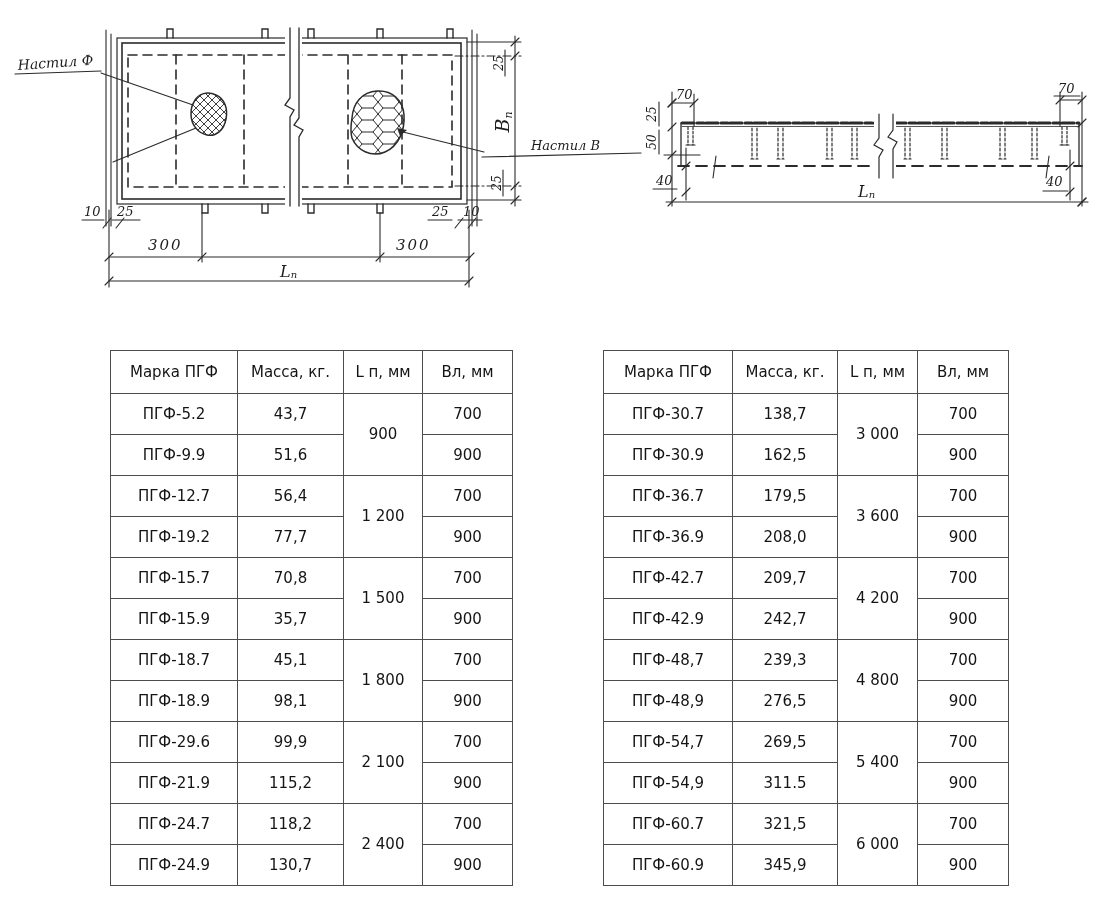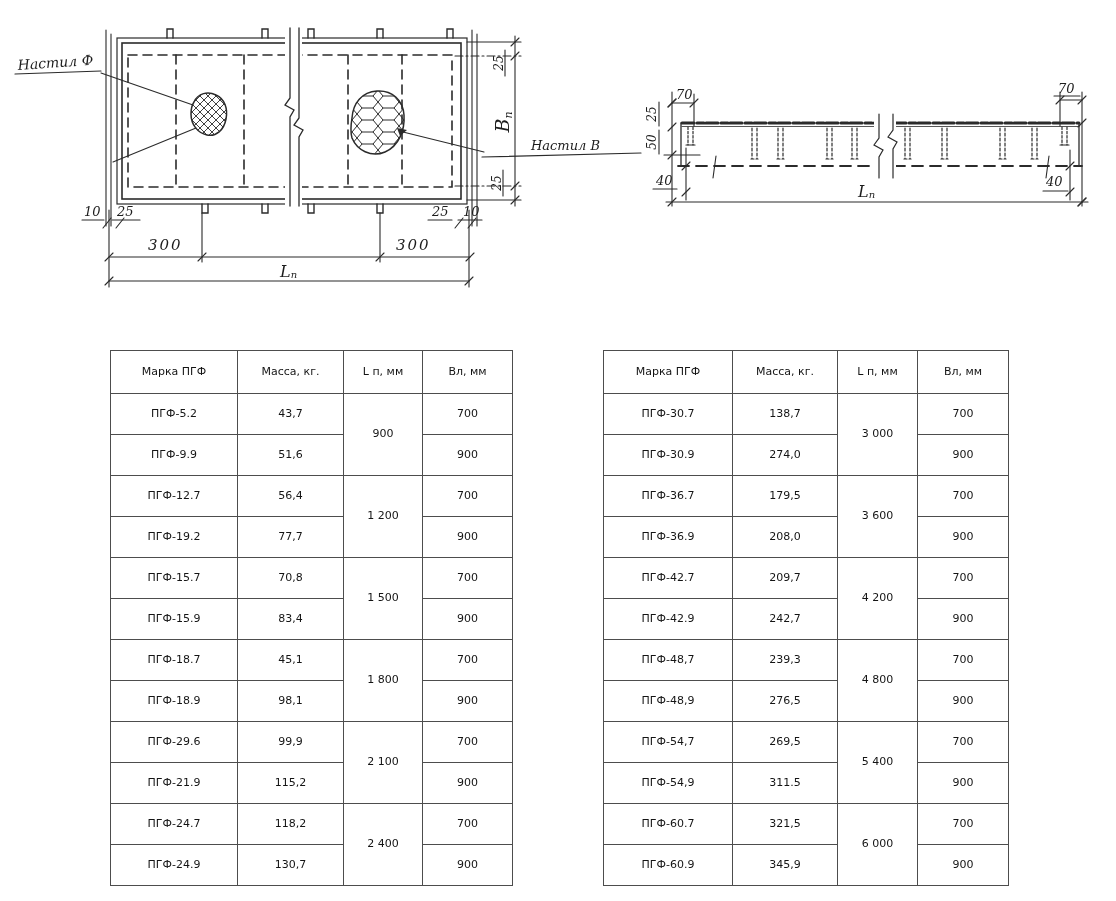--- a/index.html
+++ b/index.html
@@ -2,21 +2,21 @@
 <html><head>
 <meta charset="utf-8">
 <style>
   html,body{margin:0;padding:0;background:#ffffff;}
   .page{position:relative;width:1116px;height:901px;background:#ffffff;overflow:hidden;
         font-family:"DejaVu Sans",sans-serif;color:#111;}
   svg.drawings{position:absolute;left:0;top:0;}
   .hand{font-family:"DejaVu Serif",serif;font-style:italic;fill:#1d1d1d;stroke:none;}
   .dimtxt{font-family:"DejaVu Serif",serif;font-style:italic;fill:#1d1d1d;stroke:none;}
   .spec-table{position:absolute;border-collapse:collapse;table-layout:fixed;background:#fff;
-              font-size:11px;color:#141414;}
+              font-size:15px;color:#141414;}
   .spec-table th,.spec-table td{border:1px solid #4d4d4d;text-align:center;vertical-align:middle;
               padding:0;font-weight:normal;height:40px;line-height:1.1;}
   .spec-table thead th{height:42px;}
   .left-table{left:110px;top:350px;width:403px;}
   .right-table{left:603px;top:350px;width:406px;}
 </style>
 </head>
 <body>
 
 <div class="page">
@@ -242,21 +242,21 @@
           <td>900</td>
         </tr>
         <tr>
           <td>ПГФ-15.7</td>
           <td>70,8</td>
           <td rowspan="2">1 500</td>
           <td>700</td>
         </tr>
         <tr>
           <td>ПГФ-15.9</td>
-          <td>83,4</td>
+          <td>35,7</td>
           <td>900</td>
         </tr>
         <tr>
           <td>ПГФ-18.7</td>
           <td>45,1</td>
           <td rowspan="2">1 800</td>
           <td>700</td>
         </tr>
         <tr>
           <td>ПГФ-18.9</td>
@@ -305,21 +305,21 @@
       </thead>
       <tbody>
         <tr>
           <td>ПГФ-30.7</td>
           <td>138,7</td>
           <td rowspan="2">3 000</td>
           <td>700</td>
         </tr>
         <tr>
           <td>ПГФ-30.9</td>
-          <td>274,0</td>
+          <td>162,5</td>
           <td>900</td>
         </tr>
         <tr>
           <td>ПГФ-36.7</td>
           <td>179,5</td>
           <td rowspan="2">3 600</td>
           <td>700</td>
         </tr>
         <tr>
           <td>ПГФ-36.9</td>

